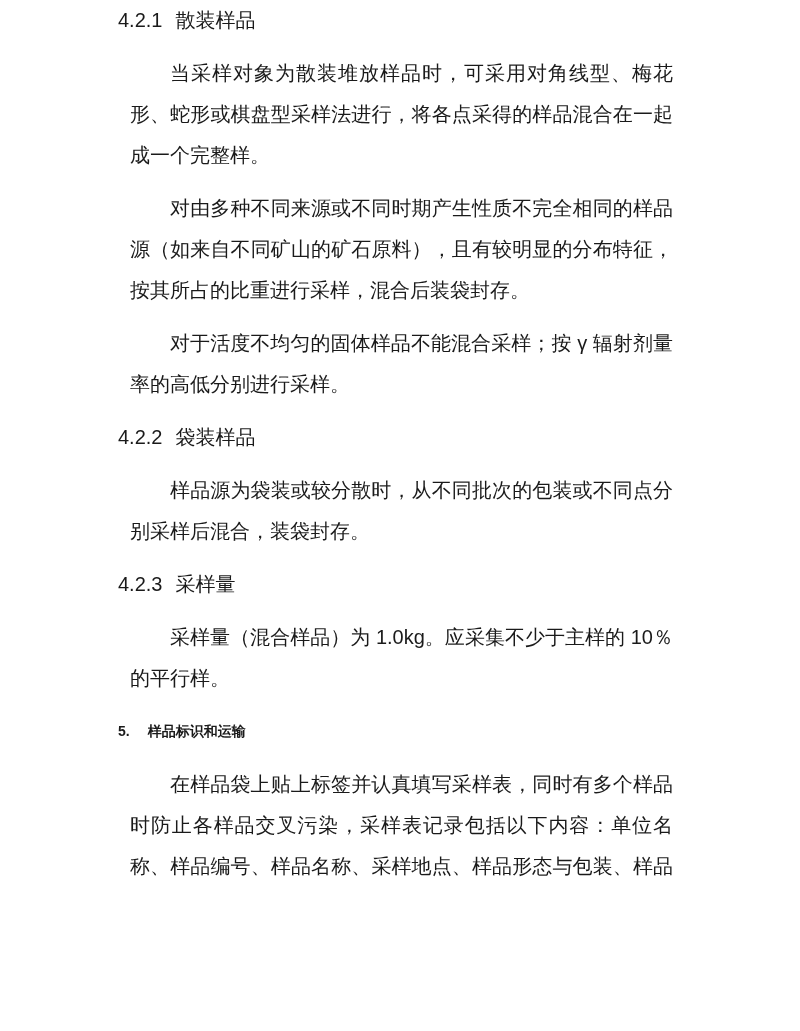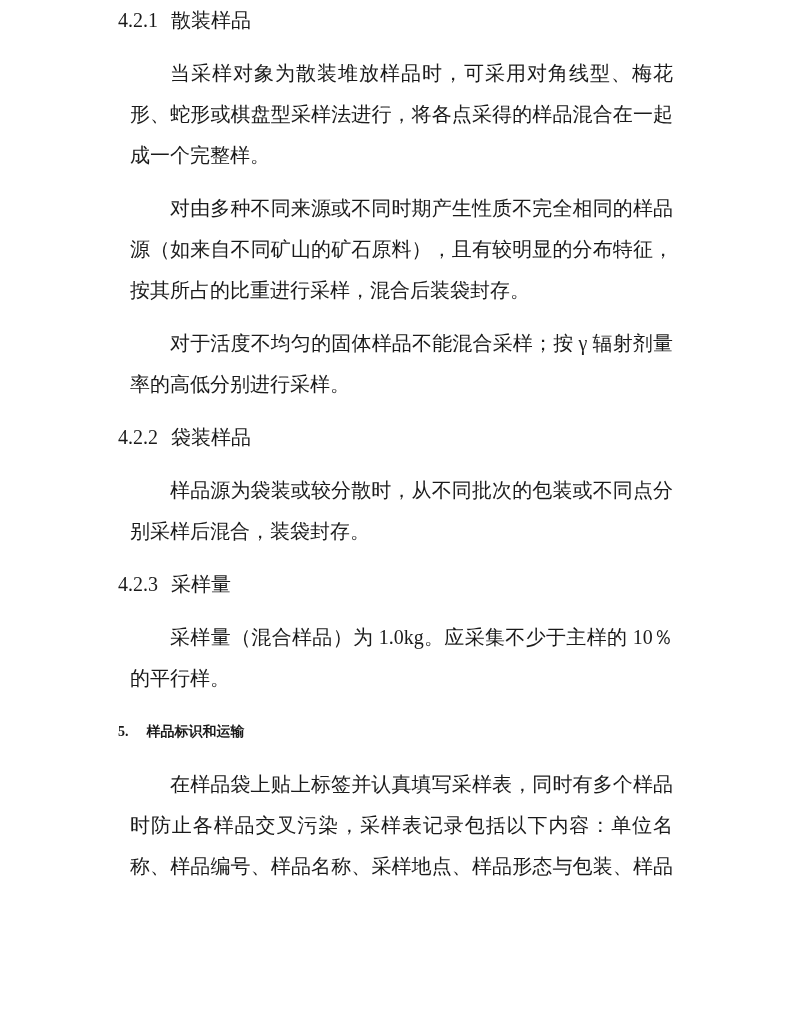--- a/index.html
+++ b/index.html
@@ -6,21 +6,21 @@
     margin: 0;
     padding: 0;
     background: #ffffff;
   }
   .page {
     position: relative;
     width: 800px;
     height: 878px;
     background: #ffffff;
     overflow: hidden;
-    font-family: Liberation Serif, serif;
+    font-family: Liberation Sans, sans-serif;
     color: #1a1a1a;
   }
   .content {
     position: absolute;
     left: 118px;
     top: 0px;
     width: 567px;
     font-size: 20px;
     line-height: 41px;
   }

